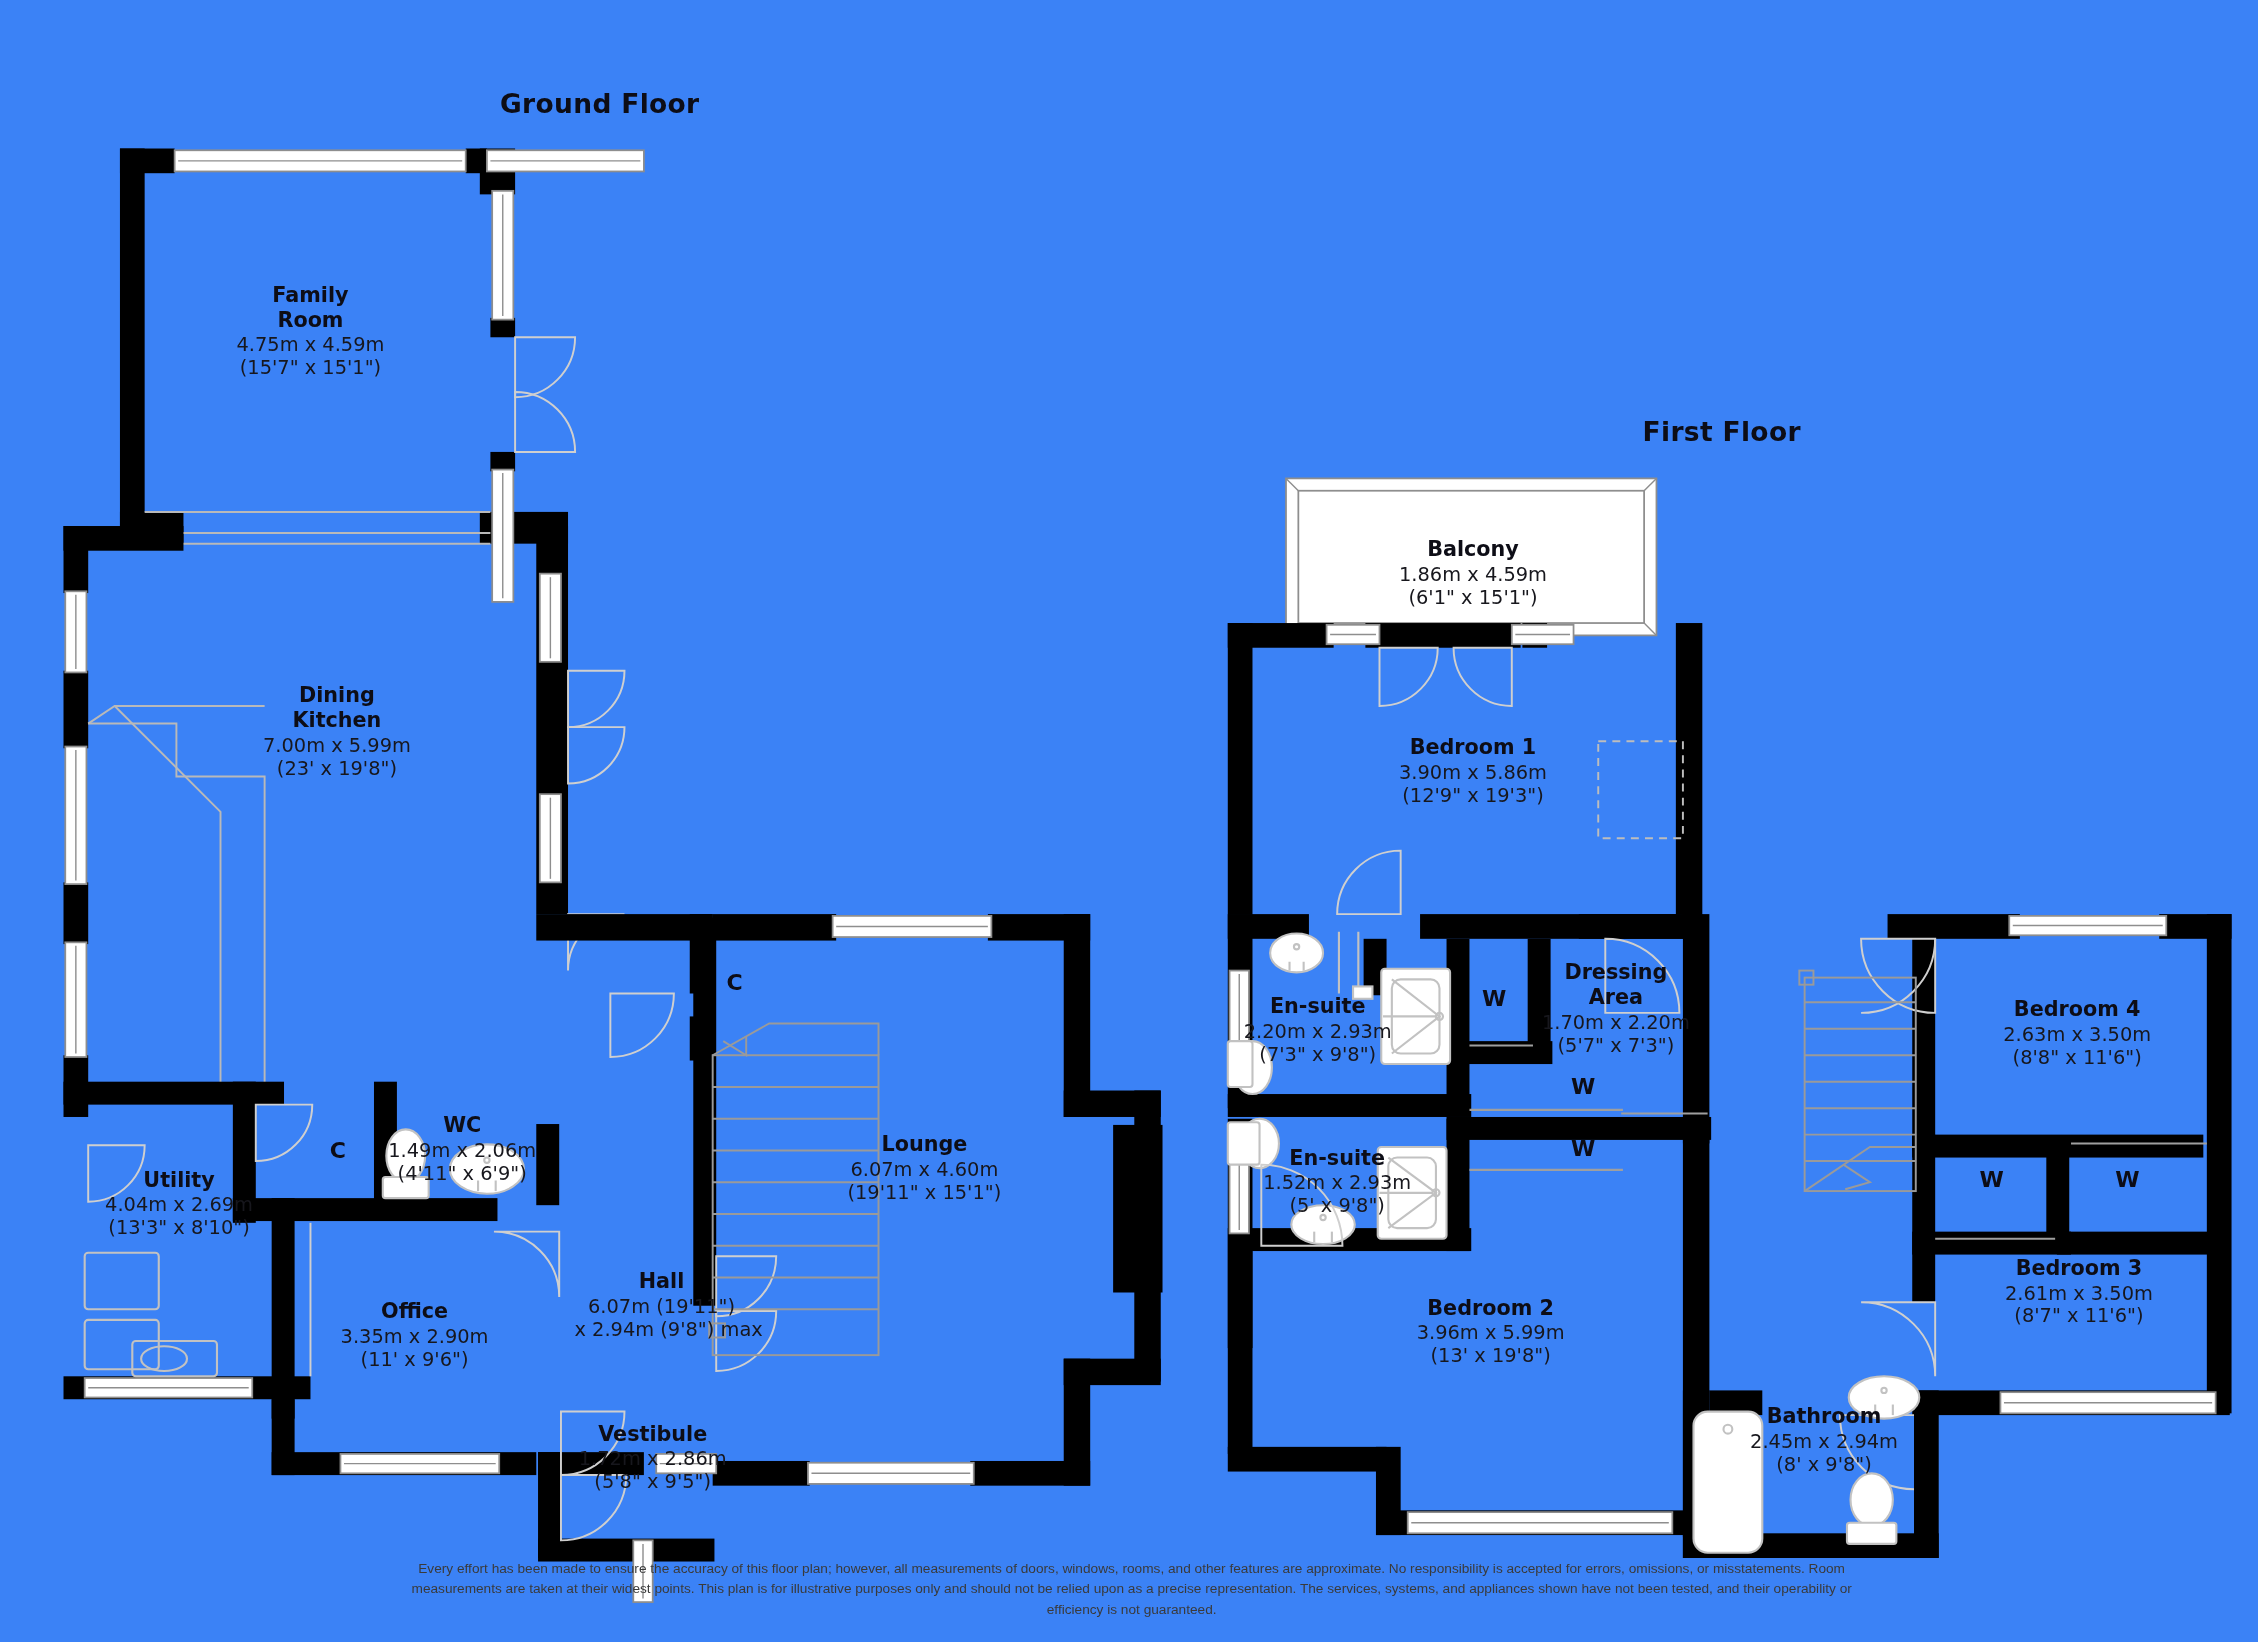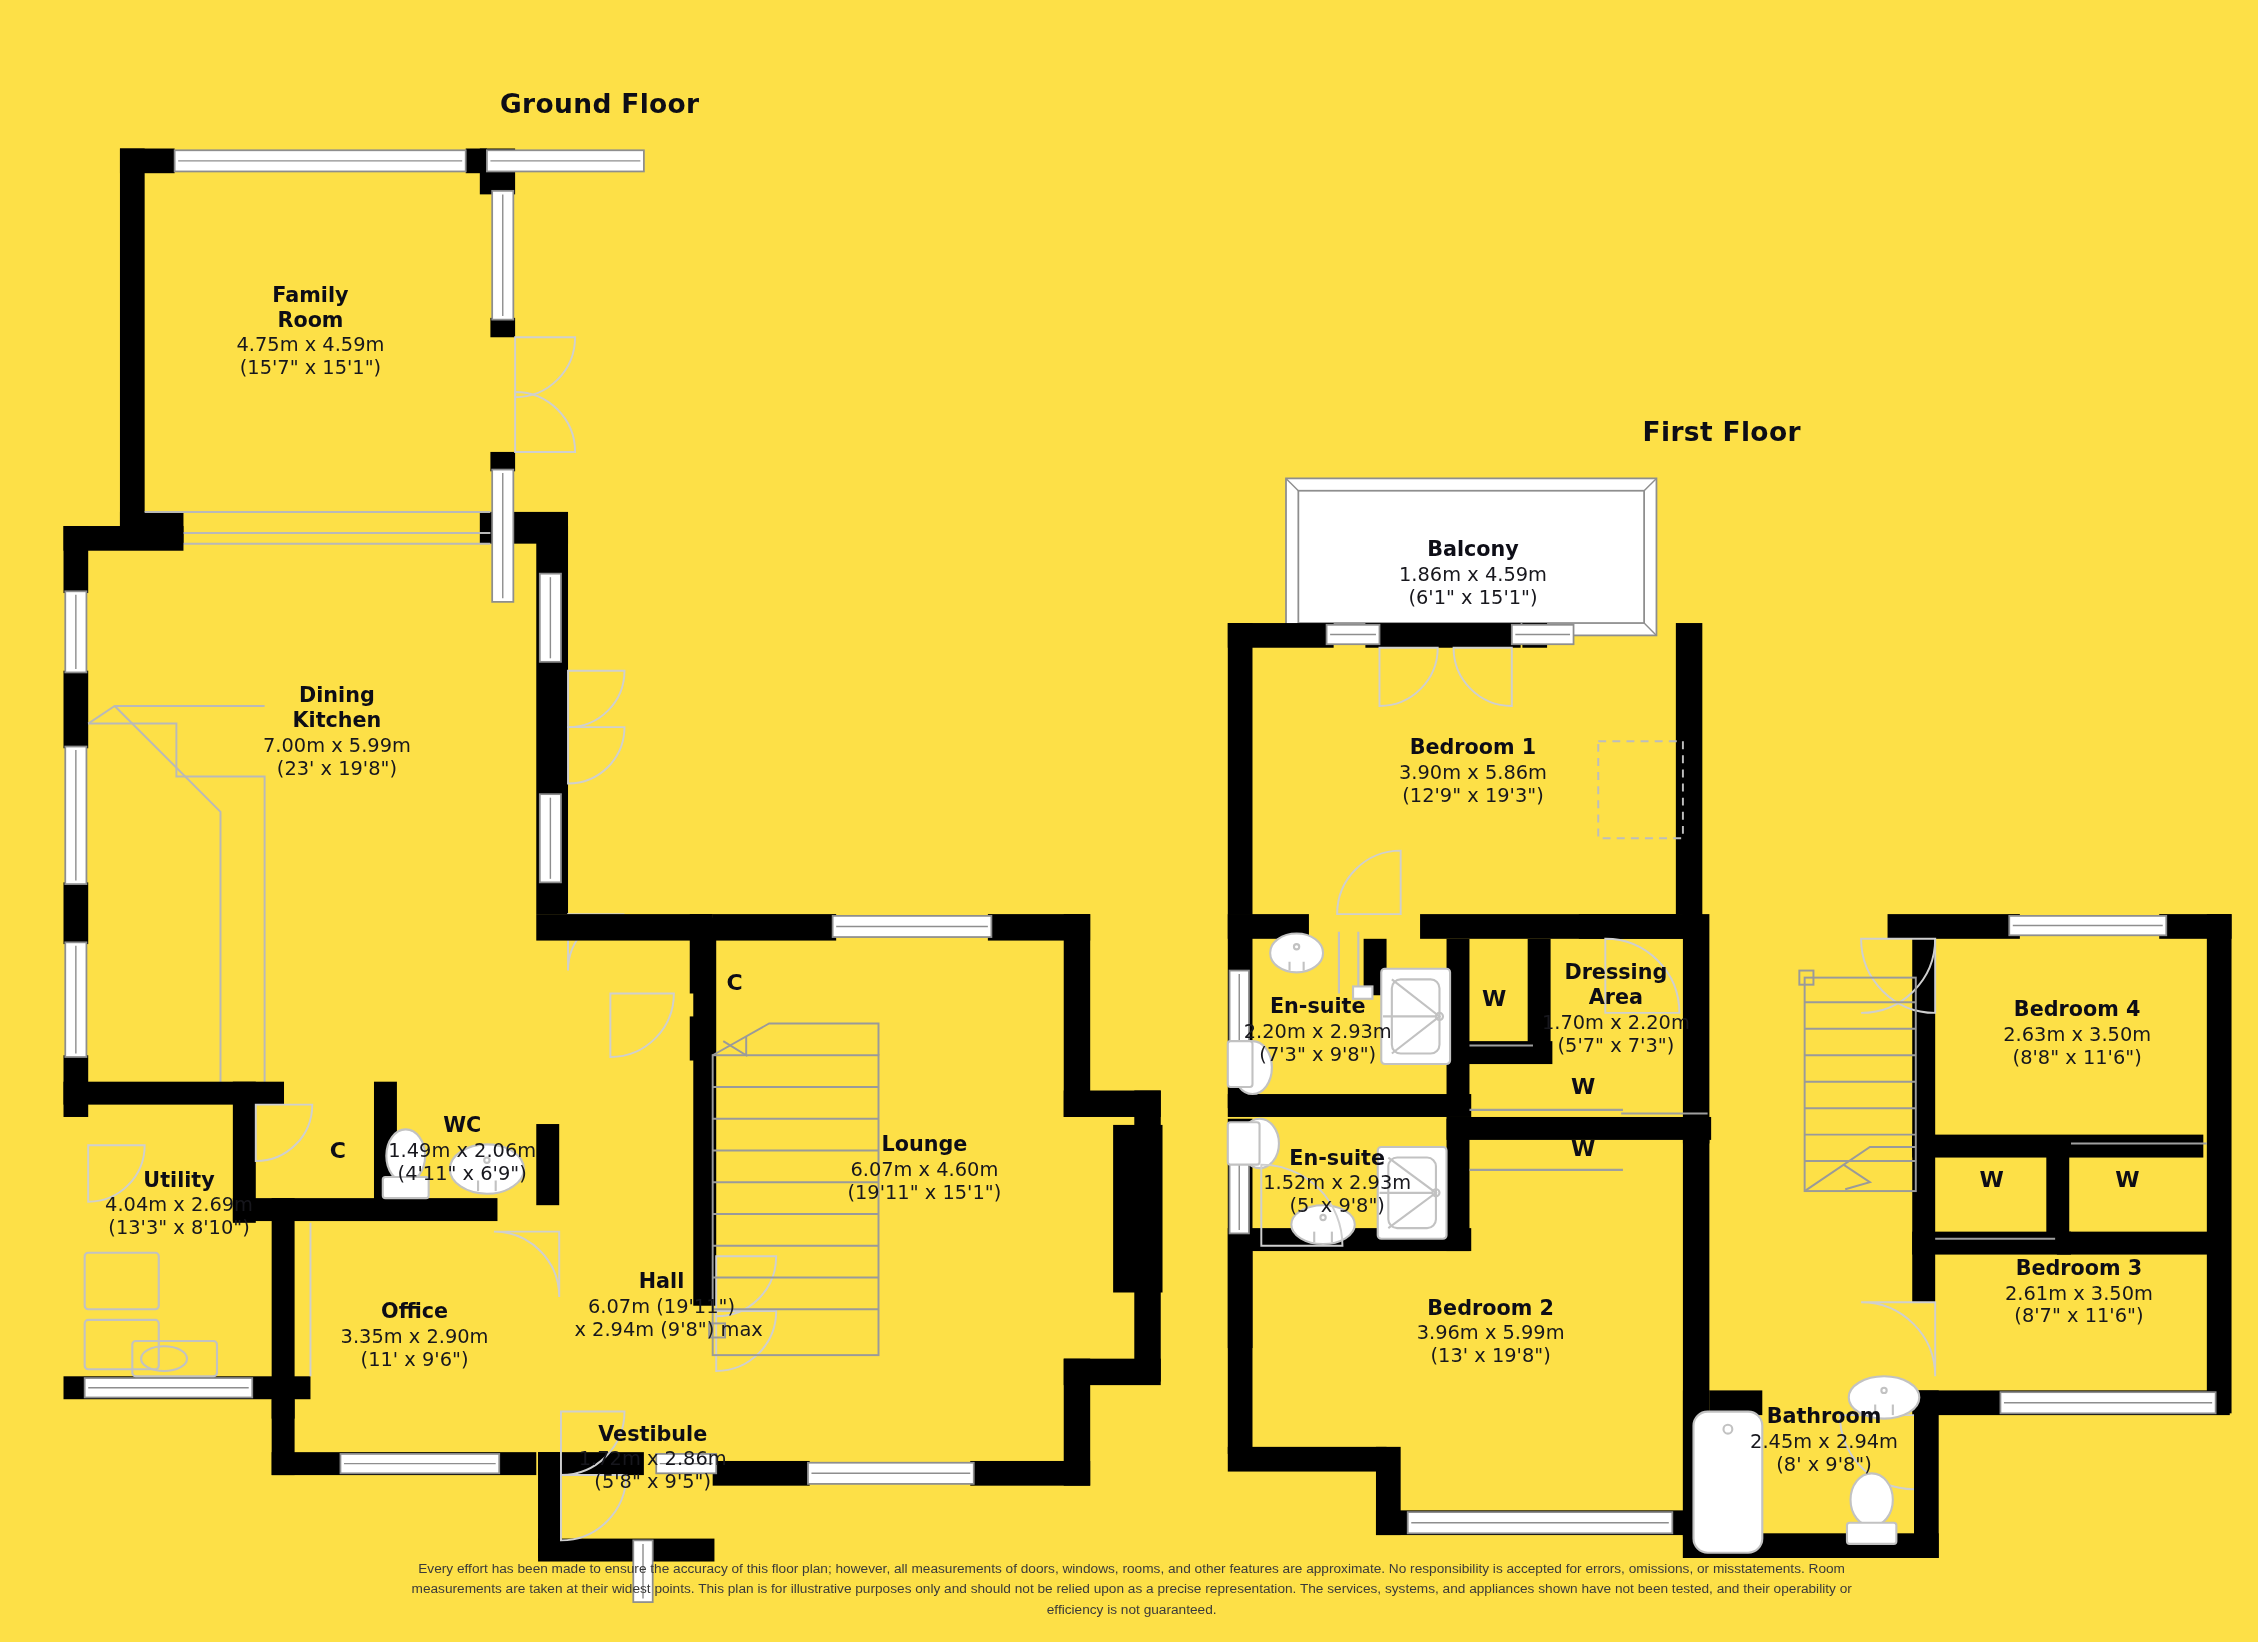--- a/index.html
+++ b/index.html
@@ -1,18 +1,18 @@
 <!DOCTYPE html>
 <html style="font-size:14px"><head>
 <meta charset="utf-8">
 <title>Floor Plan</title>
 <style>
   html,body{margin:0;padding:0;background:#ffffff;}
   body{width:2258px;height:1643px;font-family:"DejaVu Sans",sans-serif;overflow:hidden;}
-  #plan-root{position:relative;width:2258px;height:1643px;background:#fde047;}
+  #plan-root{position:relative;width:2258px;height:1643px;background:#3b82f6;}
   svg#floorplan{position:absolute;top:0;left:0;width:2258px;height:1643px;display:block;}
   .wall{fill:#000000;}
   .thinline{fill:none;stroke:#b9b9b9;stroke-width:2.2;}
   .fixture{fill:none;stroke:#c2c2c2;stroke-width:2.4;}
   .fixture-f{fill:#ffffff;stroke:#c2c2c2;stroke-width:2.4;}
   .swing{fill:none;stroke:#cfcfcf;stroke-width:2.2;}
   .winframe{fill:#ffffff;stroke:#8e8e8e;stroke-width:2;}
   .winbar{fill:none;stroke:#8e8e8e;stroke-width:1.6;}
   .stair{fill:none;stroke:#9a9a9a;stroke-width:2.2;}
   .wardrobe-line{fill:none;stroke:#9f9f9f;stroke-width:2.4;}

